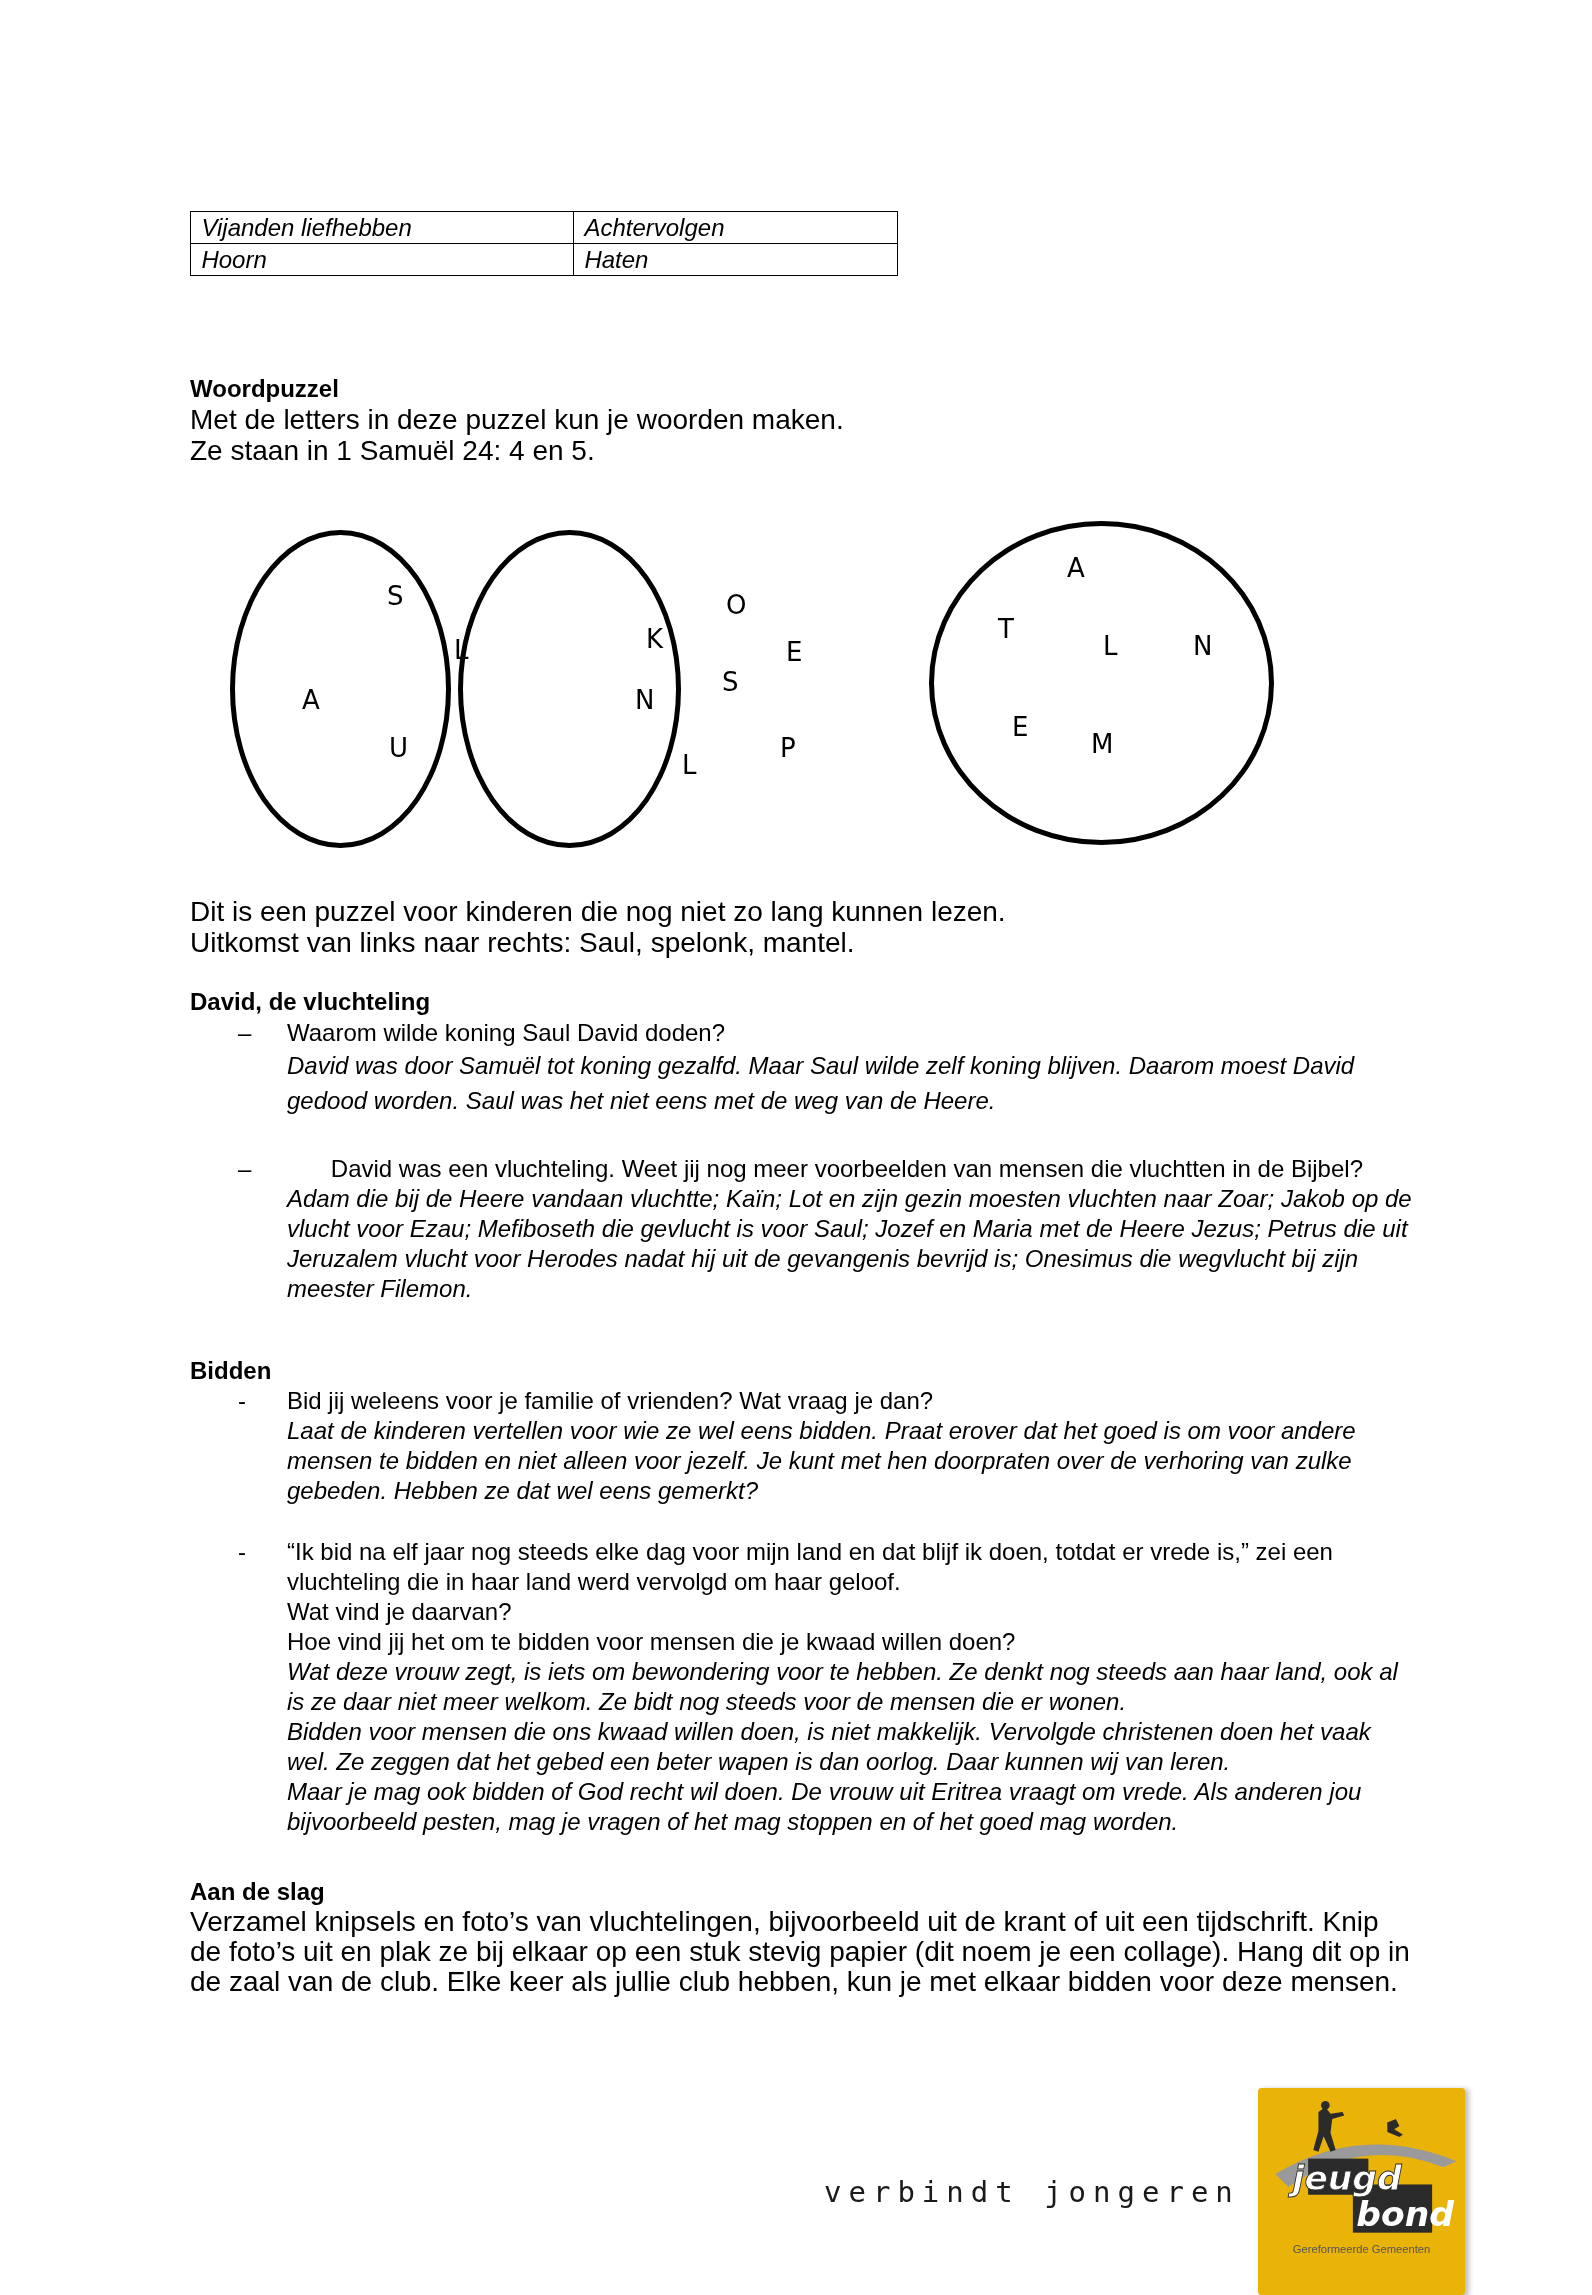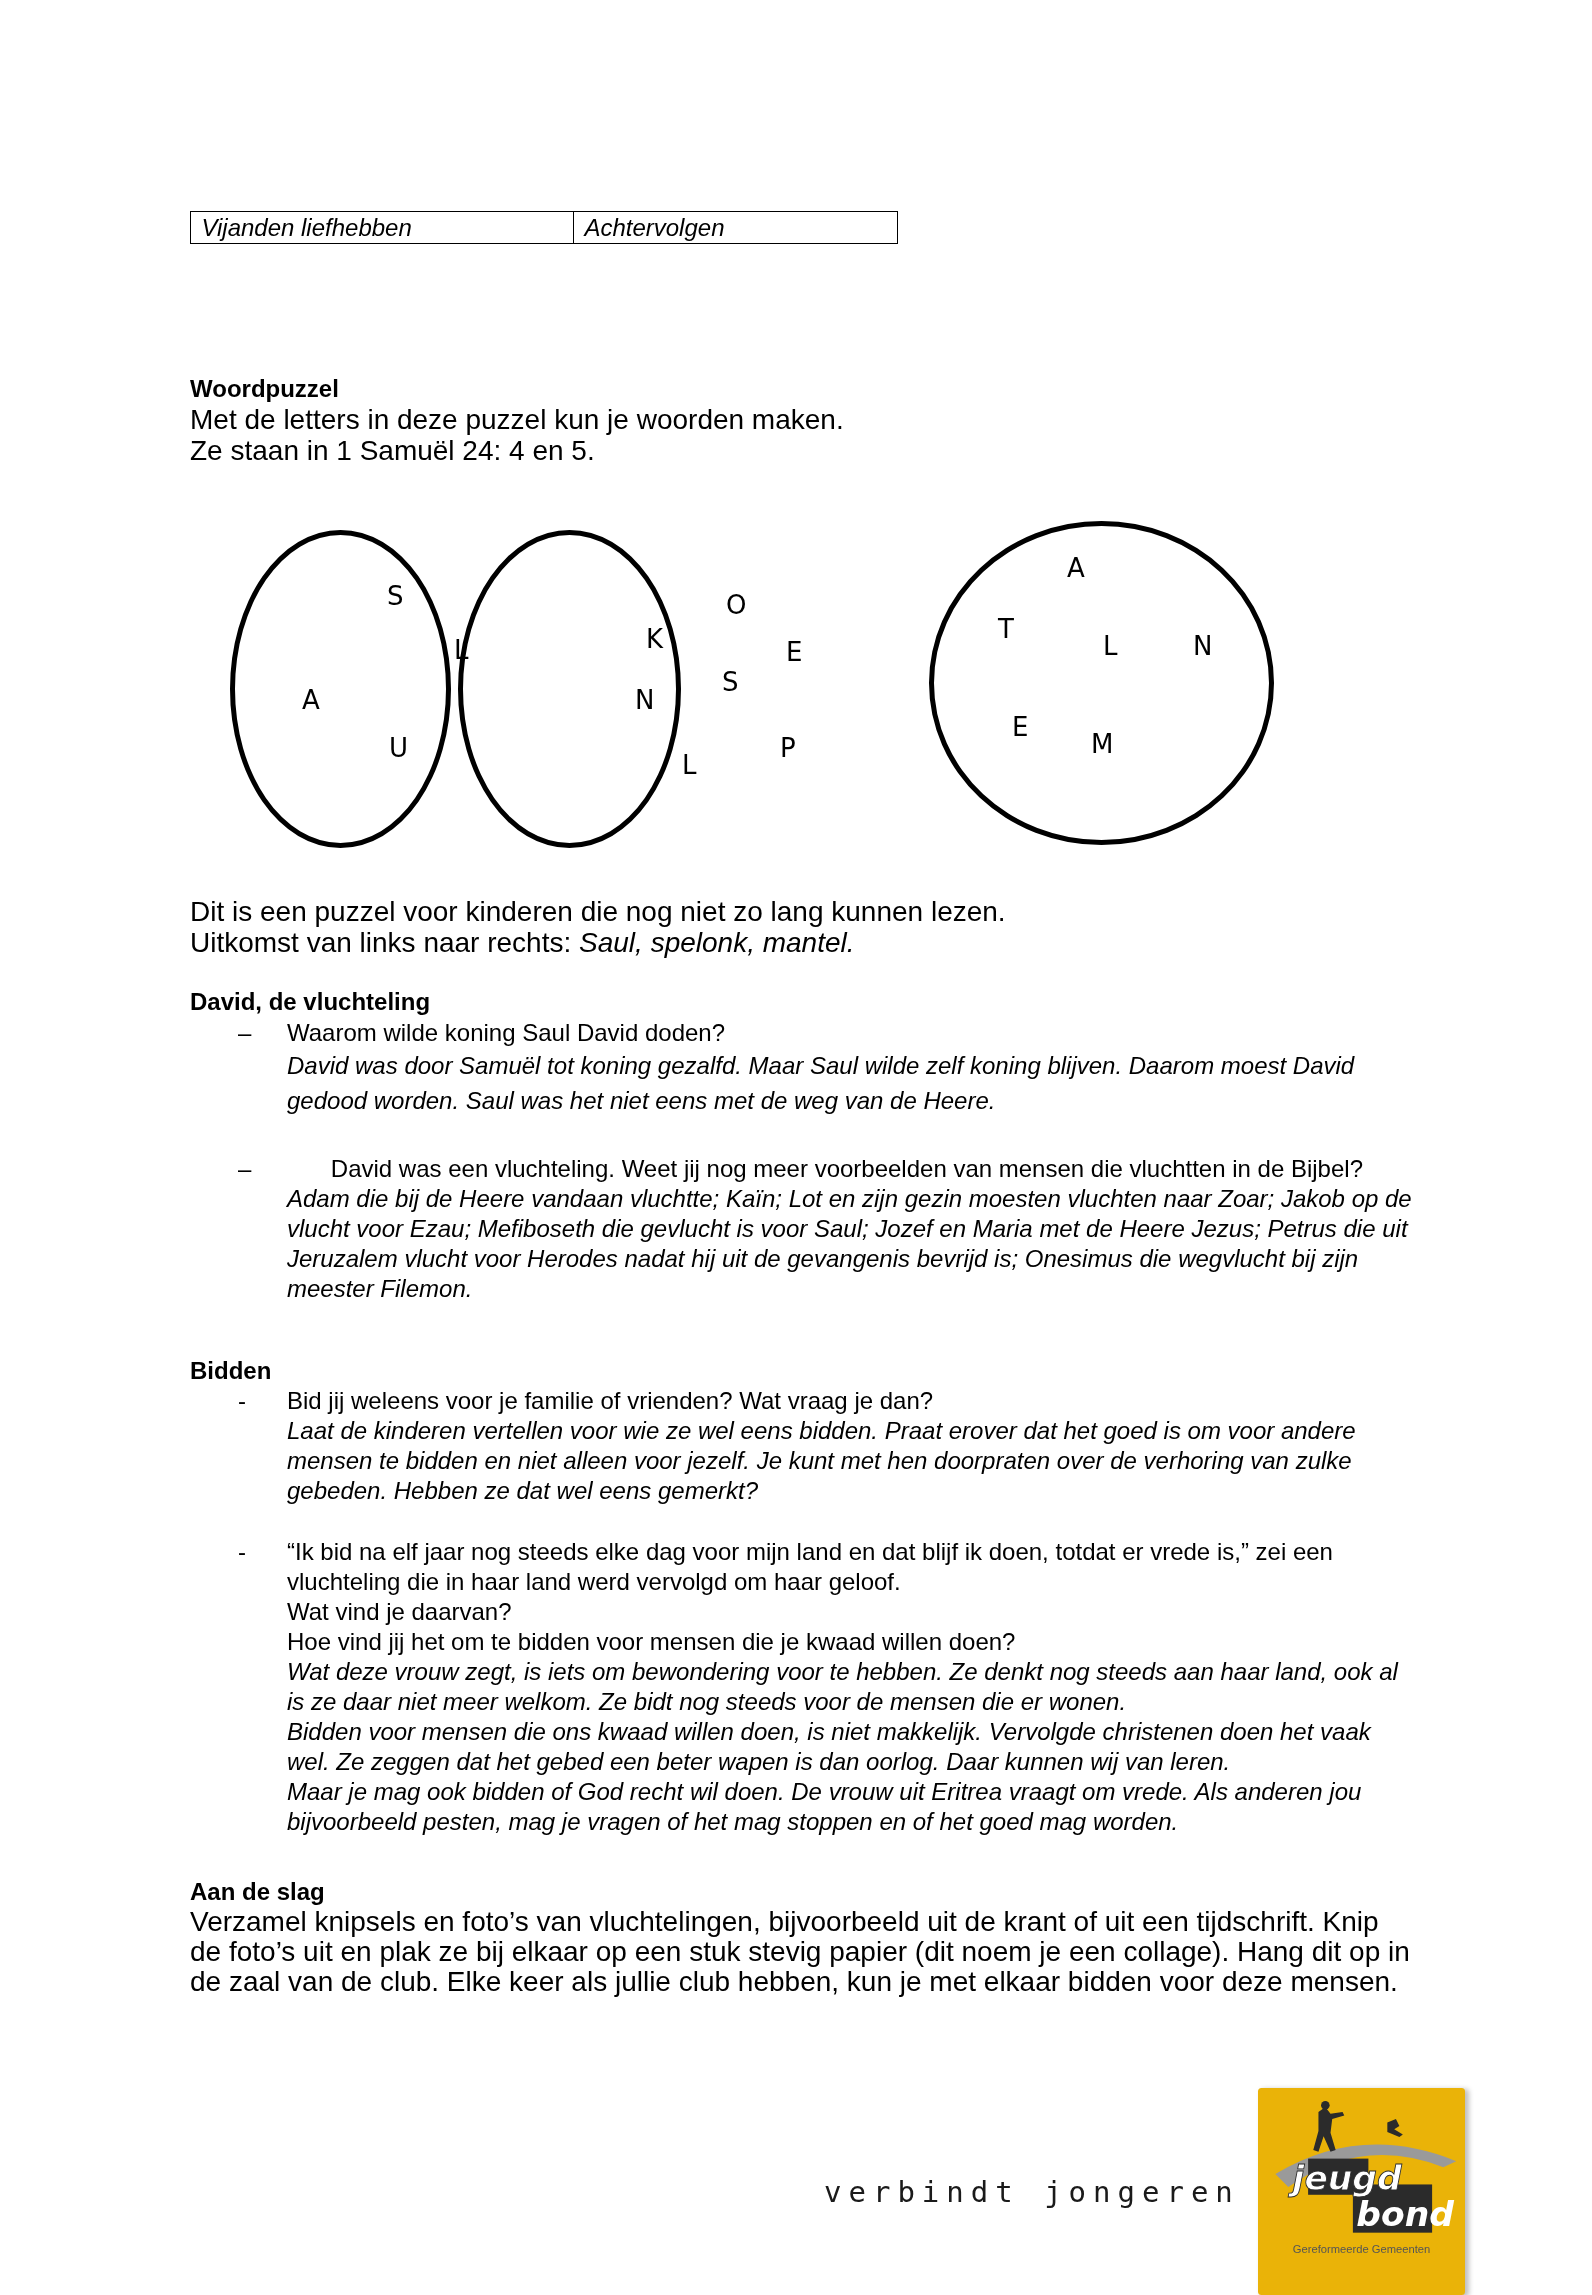--- a/index.html
+++ b/index.html
@@ -14,21 +14,21 @@
   .vtable { position: absolute; left: 190px; top: 211px; border-collapse: collapse; }
   .vtable td {
     border: 1.7px solid #000; width: 383px; height: 31px; padding: 0 0 0 10.4px;
     font-style: italic; font-size: 24px; line-height: 31px; vertical-align: middle;
     box-sizing: border-box;
   }
   .vtable td + td { width: 324px; }
 
   .h { font-weight: bold; font-size: 24px; line-height: 31px; }
   .p { font-size: 28px; line-height: 31px; }
-  .it { font-style: italic; }
+  .it { }
   .block { position: absolute; left: 190px; width: 1225px; }
 
   .list { position: absolute; left: 190px; width: 1225px; }
   .li { position: relative; padding-left: 97px; font-size: 24px; line-height: 30px; }
   .li .bullet { position: absolute; left: 48px; top: 0; width: 26px; }
   .ans { font-style: italic; }
   .gap { height: 31px; }
 
   
   .puzzle { position: absolute; left: 223px; top: 514px; width: 1053px; height: 337px; }
@@ -46,20 +46,24 @@
 </head>
 <body>
 
 <div class="page">
 
   <table class="vtable">
     <tbody>
         <tr>
       <td>Vijanden liefhebben</td>
       <td>Achtervolgen</td>
+    </tr>
+    <tr>
+      <td>Hoorn</td>
+      <td>Haten</td>
     </tr>
   </tbody>
     </table>
 
   <div class="block" style="top:373px;">
     <div class="h">Woordpuzzel</div>
     <div class="p">Met de letters in deze puzzel kun je woorden maken.</div>
     <div class="p">Ze staan in 1 Samuël 24: 4 en 5.</div>
   </div>
 

